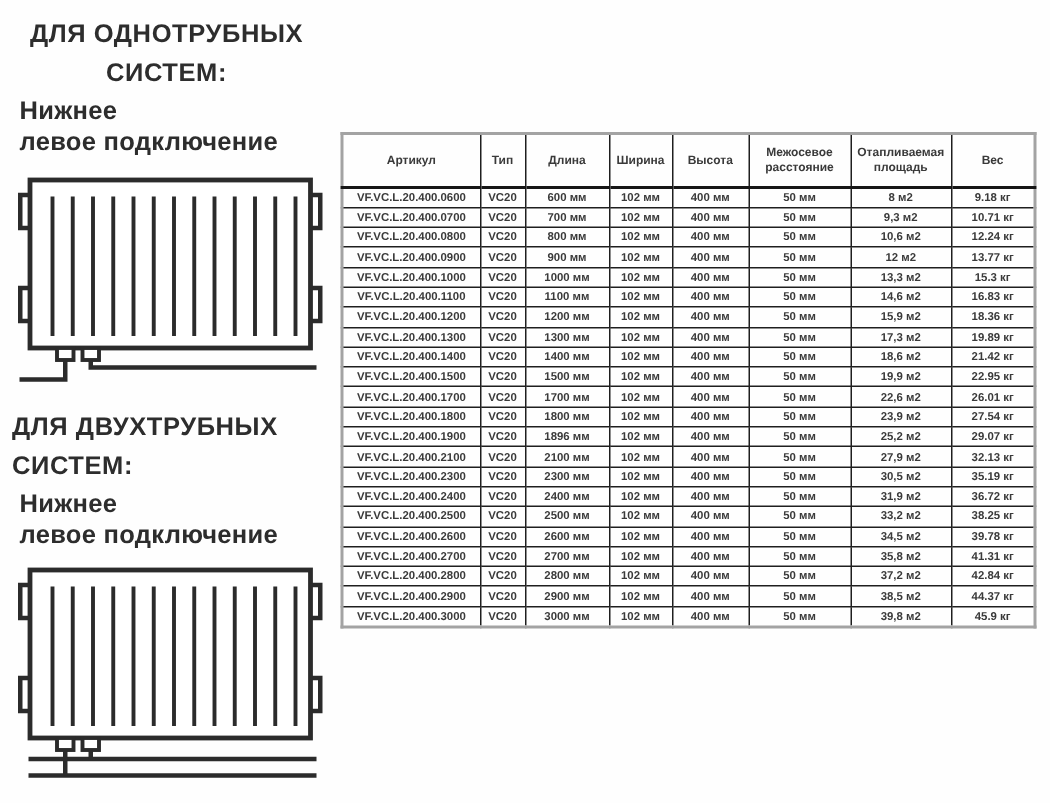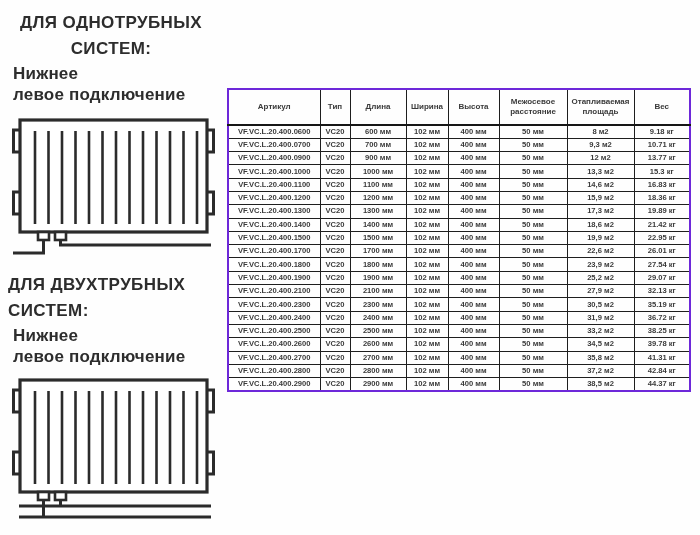--- a/index.html
+++ b/index.html
@@ -26,21 +26,21 @@
     text-align: left; font-size: 17px; font-weight: 800; color: #2d2d2d;
     line-height: 21px; letter-spacing: 0.2px; }
   .sec2-svg { position: absolute; left: 11px; top: 372px; }
 
   svg .ln { stroke: #2b2b2b; fill: none; }
   svg .fill-w { fill: #fff; }
 
   
   .table-wrap { position: absolute; left: 227px; top: 88px; }
   table.spec { border-collapse: collapse; table-layout: fixed; width: 462px;
-    border: 2px solid #6d28d9; }
+    border: 2px solid #a3a3a3; }
   table.spec th, table.spec td { border: 1px solid #1e1e1e; text-align: center;
     vertical-align: middle; color: #3a3a3a; font-weight: 700;
     font-family: "Liberation Sans", sans-serif; overflow: hidden; }
   table.spec thead th { height: 36px; font-size: 8px; line-height: 10px;
     border-bottom: 2px solid #161616; padding: 2px 1px; }
   table.spec tbody td { height: 13.3px; font-size: 7.6px; line-height: 8px;
     padding: 0 1px; white-space: nowrap; }
 </style>
 </head>
 <body>
@@ -173,20 +173,30 @@
           <td>VF.VC.L.20.400.0700</td>
           <td>VC20</td>
           <td>700 мм</td>
           <td>102 мм</td>
           <td>400 мм</td>
           <td>50 мм</td>
           <td>9,3 м2</td>
           <td>10.71 кг</td>
         </tr>
           <tr>
+          <td>VF.VC.L.20.400.0800</td>
+          <td>VC20</td>
+          <td>800 мм</td>
+          <td>102 мм</td>
+          <td>400 мм</td>
+          <td>50 мм</td>
+          <td>10,6 м2</td>
+          <td>12.24 кг</td>
+        </tr>
+          <tr>
           <td>VF.VC.L.20.400.0900</td>
           <td>VC20</td>
           <td>900 мм</td>
           <td>102 мм</td>
           <td>400 мм</td>
           <td>50 мм</td>
           <td>12 м2</td>
           <td>13.77 кг</td>
         </tr>
           <tr>
@@ -265,21 +275,21 @@
           <td>1800 мм</td>
           <td>102 мм</td>
           <td>400 мм</td>
           <td>50 мм</td>
           <td>23,9 м2</td>
           <td>27.54 кг</td>
         </tr>
           <tr>
           <td>VF.VC.L.20.400.1900</td>
           <td>VC20</td>
-          <td>1900 мм</td>
+          <td>1896 мм</td>
           <td>102 мм</td>
           <td>400 мм</td>
           <td>50 мм</td>
           <td>25,2 м2</td>
           <td>29.07 кг</td>
         </tr>
           <tr>
           <td>VF.VC.L.20.400.2100</td>
           <td>VC20</td>
           <td>2100 мм</td>
@@ -351,18 +361,28 @@
         </tr>
           <tr>
           <td>VF.VC.L.20.400.2900</td>
           <td>VC20</td>
           <td>2900 мм</td>
           <td>102 мм</td>
           <td>400 мм</td>
           <td>50 мм</td>
           <td>38,5 м2</td>
           <td>44.37 кг</td>
+        </tr>
+          <tr>
+          <td>VF.VC.L.20.400.3000</td>
+          <td>VC20</td>
+          <td>3000 мм</td>
+          <td>102 мм</td>
+          <td>400 мм</td>
+          <td>50 мм</td>
+          <td>39,8 м2</td>
+          <td>45.9 кг</td>
         </tr>
         </tbody>
     </table>
   </div>
 
 </div>
 
 </body></html>

